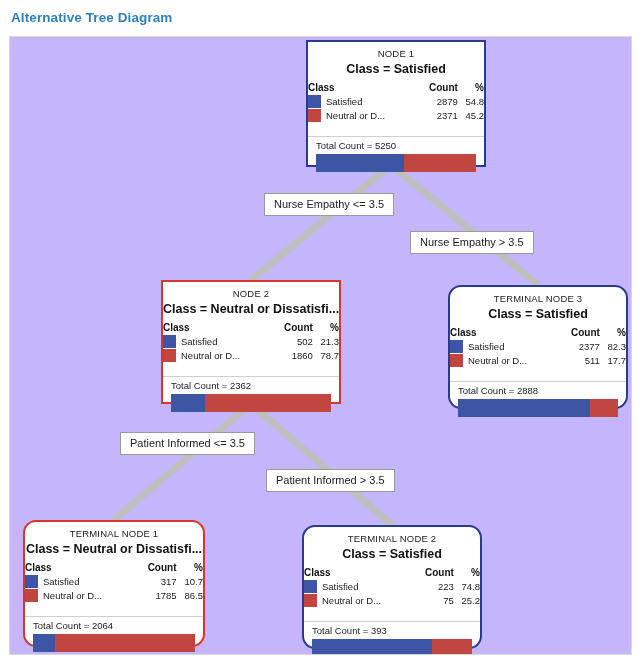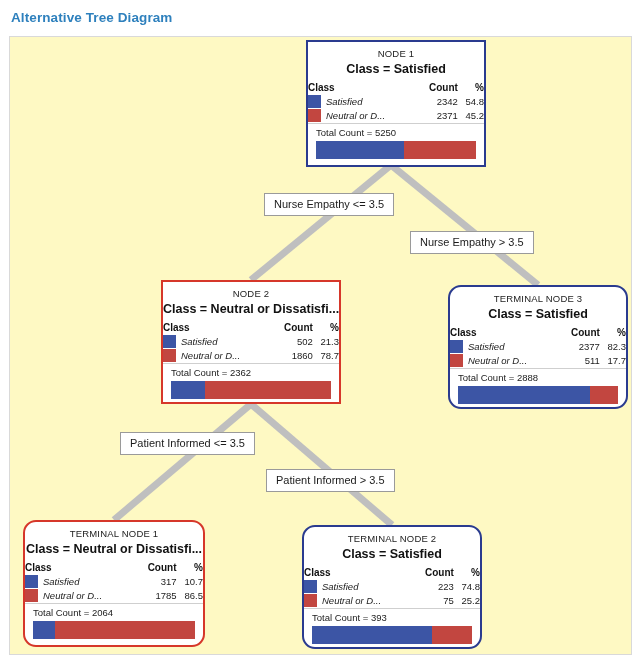--- a/index.html
+++ b/index.html
@@ -24,21 +24,21 @@
     letter-spacing: 0.1px;
     white-space: nowrap;
   }
   #canvas {
     position: absolute;
     left: 9px;
     top: 36px;
     width: 623px;
     height: 619px;
     border: 1px solid #d9d9d9;
-    background: #fef9c3;
+    background: #c4b5fd;
     box-sizing: border-box;
     overflow: hidden;
   }
   #edges {
     position: absolute;
     left: 0;
     top: 0;
     width: 623px;
     height: 619px;
   }
@@ -80,38 +80,38 @@
   .tbl th {
     font-weight: bold;
     font-size: 10px;
     padding: 0 0 2px 0;
     color: #111111;
   }
   .th-class { text-align: left;  padding-left: 8px; }
   .th-count { text-align: right; padding-right: 22px; }
   .th-pct   { text-align: right; padding-right: 8px; }
   .tbl td { padding: 0 0 1px 0; vertical-align: middle; }
-  .td-class { text-align: left; padding-left: 8px; white-space: nowrap; font-style: italic; }
+  .td-class { text-align: left; padding-left: 8px; white-space: nowrap; }
   .td-count { text-align: right; padding-right: 22px; }
   .td-pct   { text-align: right; padding-right: 8px; }
   .sw {
     display: inline-block;
     width: 13px;
     height: 13px;
     vertical-align: -3px;
     margin-right: 5px;
   }
   .sw-blue { background: #3c55a5; }
   .sw-red  { background: #c24640; }
   .total {
     font-size: 9.5px;
     color: #1b1b1b;
     padding: 3px 0 2px 8px;
     border-top: 1px solid #cfcfcf;
-    margin-top: 0;
+    margin-top: 13px;
   }
   .stackbar {
     height: 18px;
     margin: 1px 8px 7px 8px;
     display: flex;
     overflow: hidden;
   }
   .stackbar .seg-blue { background: #3c55a5; height: 100%; }
   .stackbar .seg-red  { background: #c24640; height: 100%; }
 
@@ -152,21 +152,21 @@
       <thead>
         <tr>
           <th class="th-class">Class</th>
           <th class="th-count">Count</th>
           <th class="th-pct">%</th>
         </tr>
       </thead>
       <tbody>
         <tr>
           <td class="td-class"><span class="sw sw-blue"></span><span>Satisfied</span></td>
-          <td class="td-count">2342</td>
+          <td class="td-count">2879</td>
           <td class="td-pct">54.8</td>
         </tr>
         <tr>
           <td class="td-class"><span class="sw sw-red"></span><span>Neutral or D...</span></td>
           <td class="td-count">2371</td>
           <td class="td-pct">45.2</td>
         </tr>
       </tbody>
     </table>
     <div class="total"><span>Total Count = </span><span>5250</span></div>

